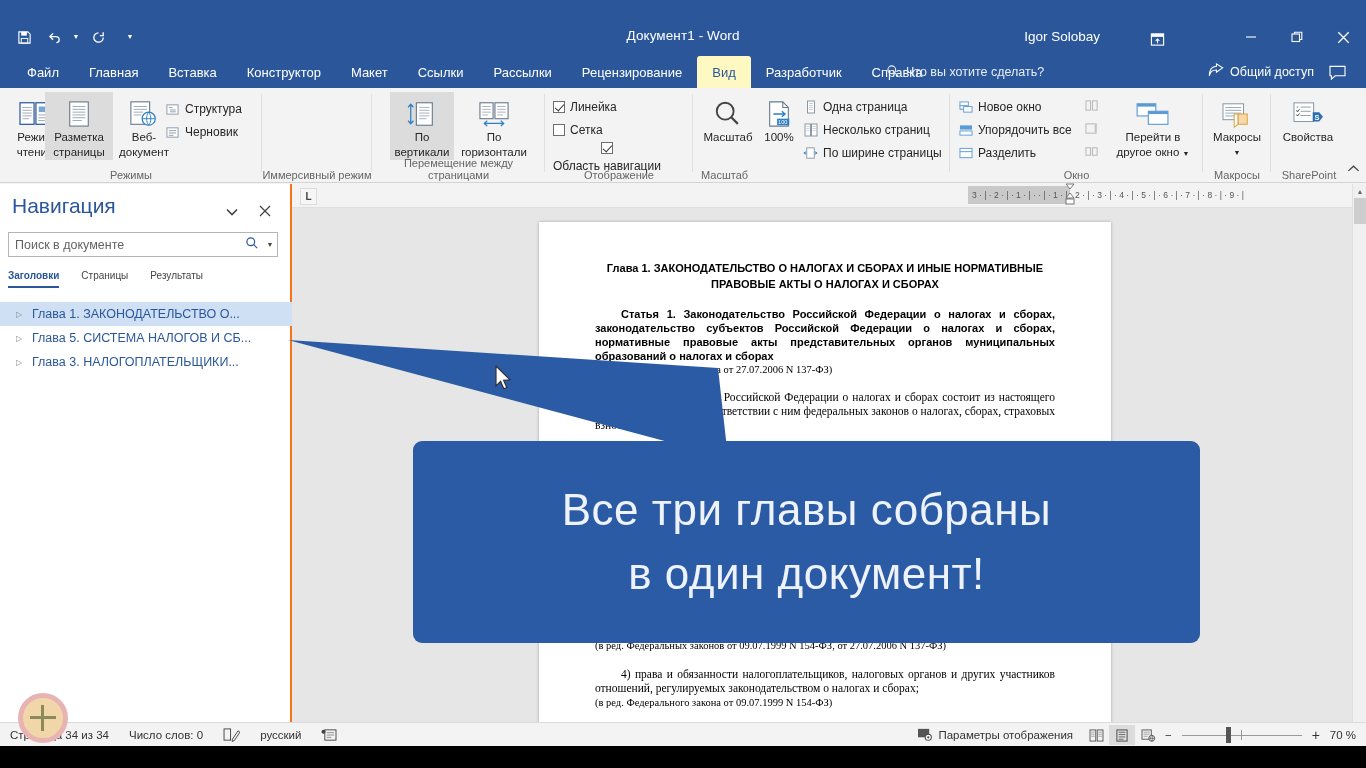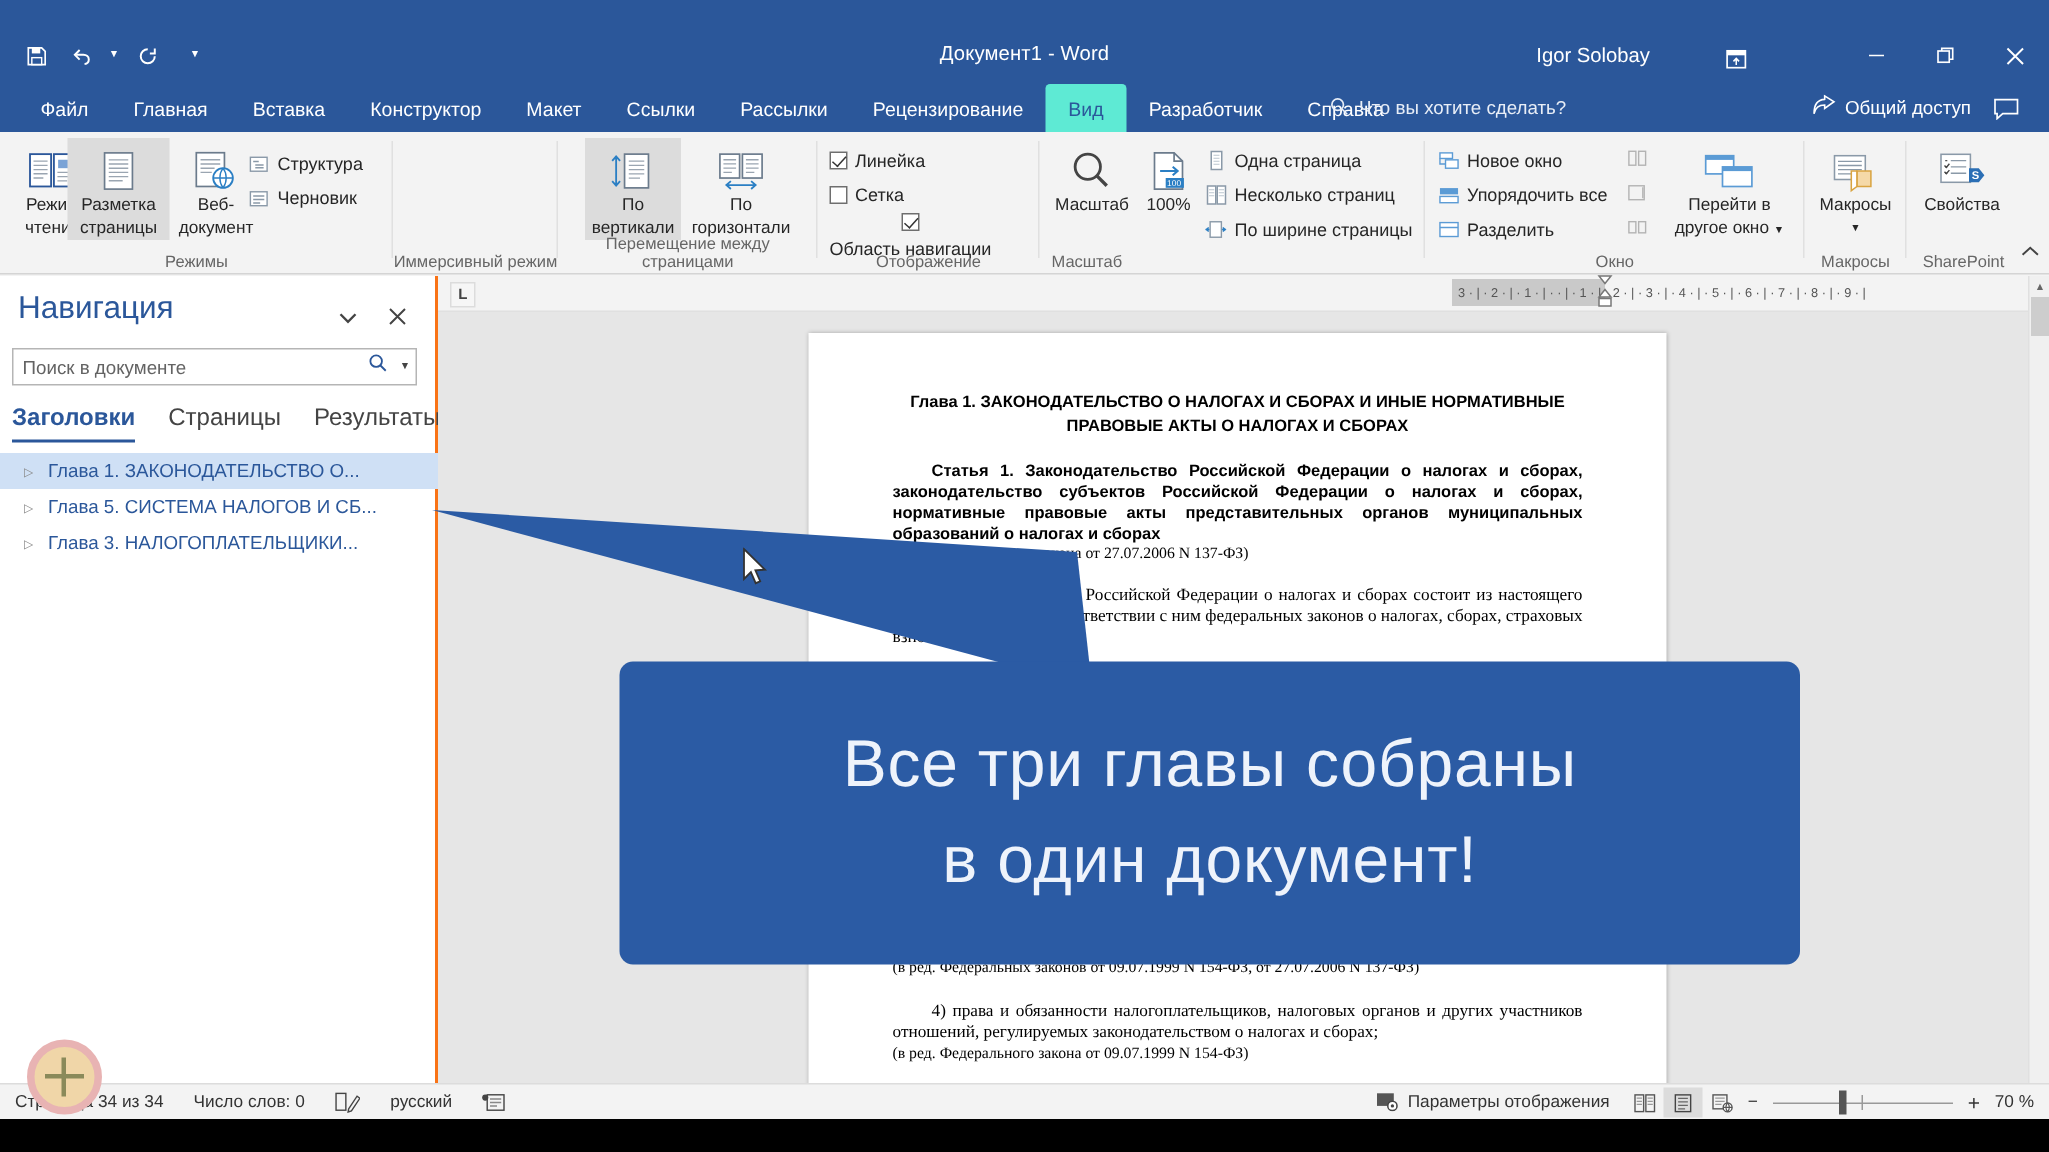--- a/index.html
+++ b/index.html
@@ -43,21 +43,21 @@
   
   .tabsrow {
     position: absolute; left: 0; top: 56px; width: 1366px; height: 32px;
     background: #2b579a;
   }
   .tabs { position: absolute; left: 12px; top: 0; display: flex; height: 32px; }
   .tab {
     height: 32px; padding: 0 15px; display: flex; align-items: center;
     color: #fff; font-size: 13px; white-space: nowrap;
   }
-  .tab.active { background: #5eead4; color: #2b579a; border-radius: 3px 3px 0 0; }
+  .tab.active { background: #fef9c3; color: #2b579a; border-radius: 3px 3px 0 0; }
   .tellme {
     position: absolute; left: 886px; top: 0; height: 32px;
     display: flex; align-items: center; gap: 6px; color: #e8eef7; font-size: 12.5px;
   }
   .share {
     position: absolute; right: 52px; top: 0; height: 32px;
     display: flex; align-items: center; gap: 6px; color: #fff; font-size: 12.5px;
   }
   .comments-btn {
     position: absolute; right: 12px; top: 0; height: 32px; width: 34px;
@@ -109,21 +109,21 @@
   .nav-drop { position: absolute; right: 48px; top: 18px; width: 20px; height: 20px; display:flex; align-items:center; justify-content:center; color:#444; }
   .nav-close { position: absolute; right: 14px; top: 16px; width: 22px; height: 22px; display:flex; align-items:center; justify-content:center; color:#444; }
   .nav-search {
     position: absolute; left: 8px; top: 48px; width: 270px; height: 25px;
     border: 1px solid #b5b5b5; background: #fff; display: flex; align-items: center;
   }
   .nav-search .ph { flex: 1; padding-left: 6px; font-size: 12.5px; color: #636363; }
   .nav-search .sicon { width: 22px; text-align:center; color:#2b579a; }
   .nav-search .scaret { width: 14px; text-align:center; font-size: 7px; color:#444; }
   .nav-tabs { position: absolute; left: 8px; top: 86px; display: flex; gap: 22px; }
-  .nav-tab { font-size: 16px; color: #444; padding-bottom: 5px; }
+  .nav-tab { font-size: 10px; color: #444; padding-bottom: 5px; }
   .nav-tab.active { color: #2b579a; font-weight: bold; border-bottom: 2.5px solid #2b579a; }
   .nav-list { position: absolute; left: 0; top: 118px; width: 292px; }
   .nav-item {
     height: 24px; display: flex; align-items: center; padding-left: 16px;
     font-size: 12.5px; color: #2b579a;
   }
   .nav-item.sel { background: #cfe0f5; }
   .nav-item .arrow { width: 16px; color: #888; font-size: 8px; }
 
   

